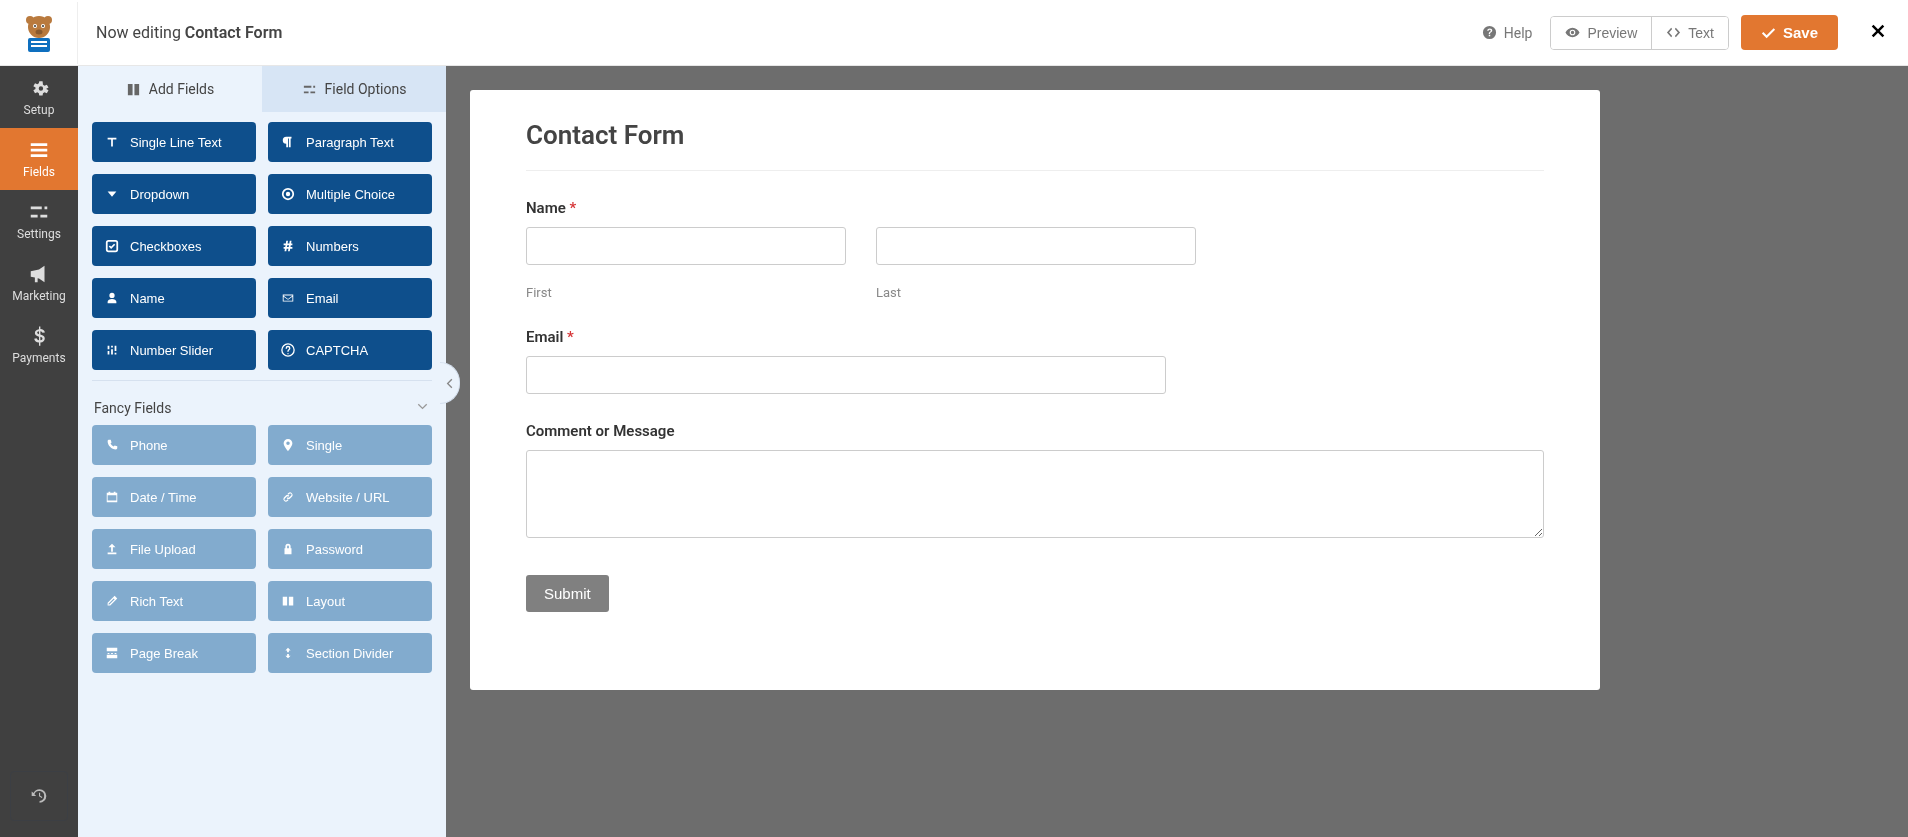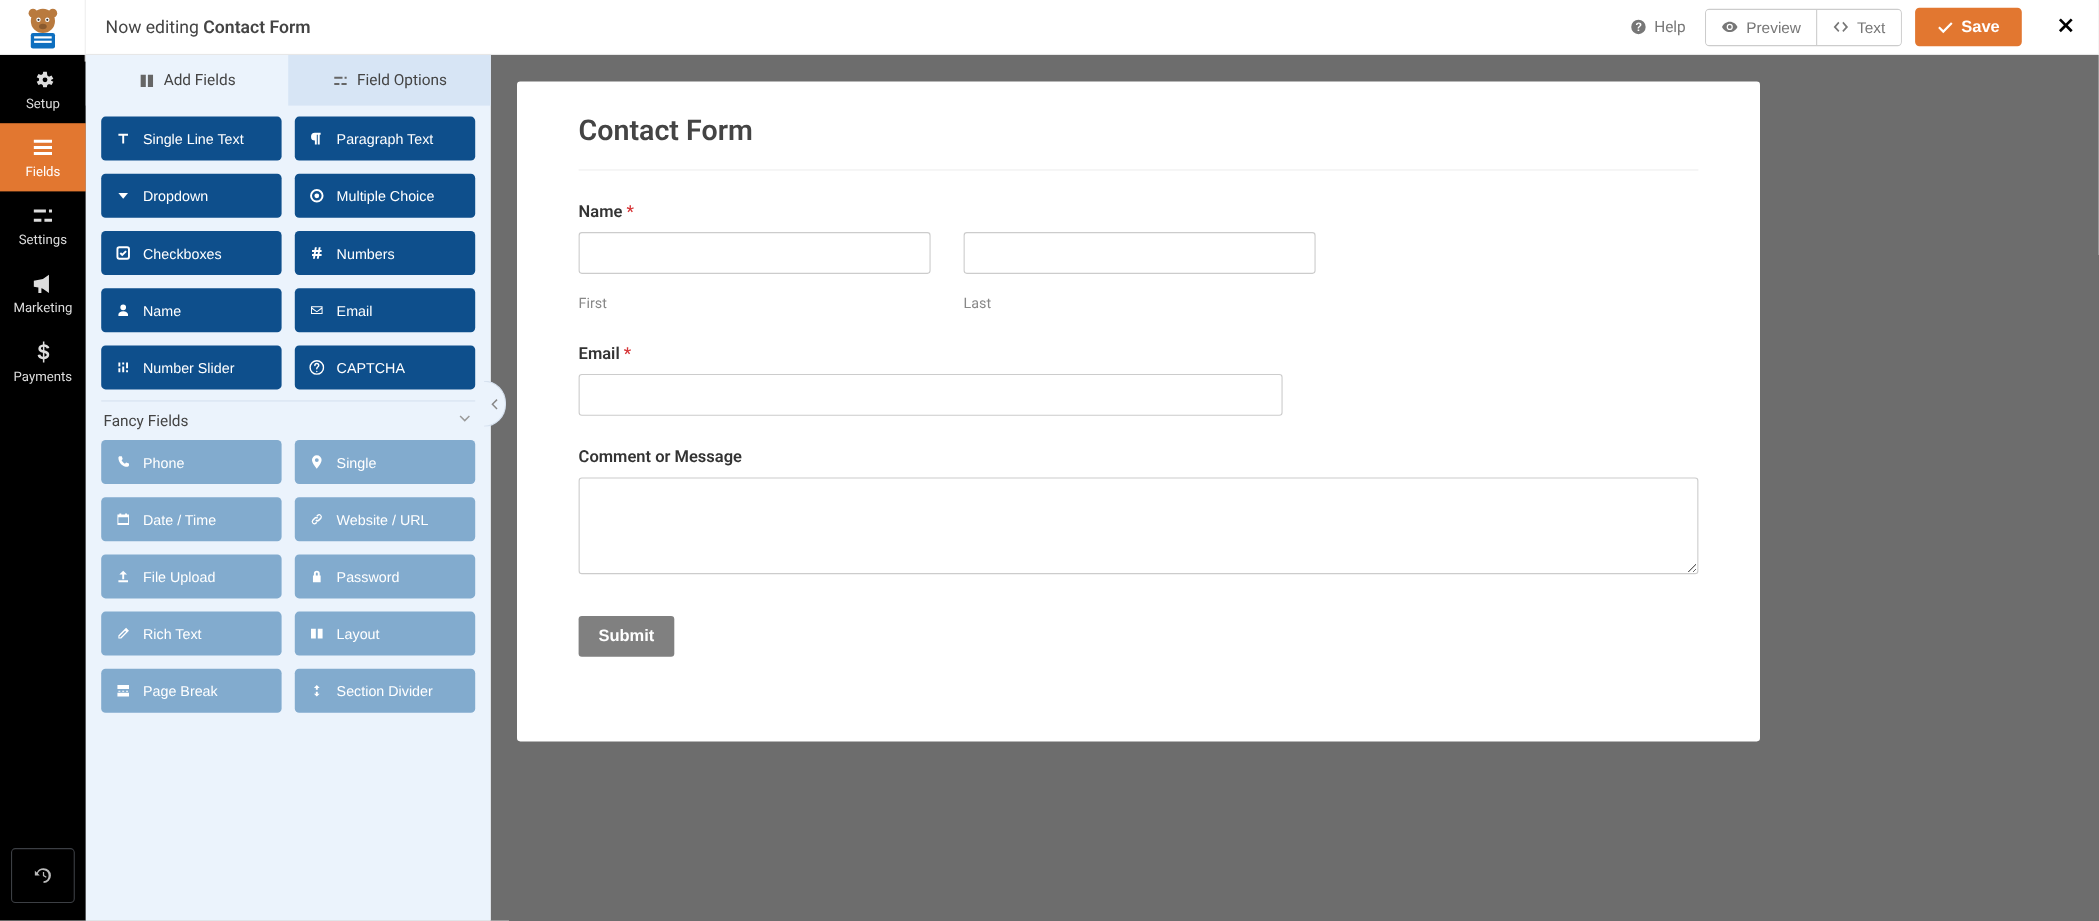--- a/index.html
+++ b/index.html
@@ -1,57 +1,57 @@
 <!DOCTYPE html>
 <html><head>
 <meta charset="utf-8">
 <style>
 * { margin: 0; padding: 0; box-sizing: border-box; }
 html, body { height: 100%; font-family: -apple-system, BlinkMacSystemFont, "Segoe UI", Roboto, Arial, sans-serif; font-size: 14px; color: #444; }
 body { display: flex; flex-direction: column; overflow: hidden; }
 
 
-.topbar { height: 50px; background: #fff; border-bottom: 1px solid #e7e7e7; display: flex; align-items: center; padding: 0 20px 0 0; position: relative; z-index: 10; }
+.topbar { height: 66px; background: #fff; border-bottom: 1px solid #e7e7e7; display: flex; align-items: center; padding: 0 20px 0 0; position: relative; z-index: 10; }
 .topbar .logo { width: 78px; height: 62px; display: flex; align-items: center; justify-content: center; border-right: 1px solid #eee; }
 .topbar .logo svg { width: 40px; height: 40px; }
 .topbar .title { flex: 1; padding-left: 18px; font-size: 16px; color: #444; }
 .topbar .title .strong { font-weight: 600; }
 .topbar .actions { display: flex; align-items: center; gap: 12px; }
 .top-link { display: flex; align-items: center; gap: 7px; color: #777; cursor: pointer; padding: 0 6px; font-size: 14px; }
 .btn-outline-group { display: flex; border: 1px solid #ccc; border-radius: 4px; overflow: hidden; }
 .btn-outline { display: flex; align-items: center; gap: 7px; color: #777; background: #fff; padding: 8px 14px; cursor: pointer; font-size: 14px; border: none; }
 .btn-outline + .btn-outline { border-left: 1px solid #ccc; }
 .btn-save { display: flex; align-items: center; gap: 7px; background: #e27730; color: #fff; border: none; border-radius: 4px; padding: 9px 20px; font-size: 15px; font-weight: 600; cursor: pointer; }
 .btn-close { margin-left: 18px; color: #ccc; cursor: pointer; }
 .btn-close svg { width: 20px; height: 20px; }
 
 
 .main { flex: 1; display: flex; min-height: 0; position: relative; }
 
 
-.nav-rail { width: 78px; background: #000000; display: flex; flex-direction: column; align-items: stretch; position: relative; }
+.nav-rail { width: 78px; background: #404040; display: flex; flex-direction: column; align-items: stretch; position: relative; }
 .nav-item { display: flex; flex-direction: column; align-items: center; justify-content: center; gap: 4px; height: 62px; color: #ddd; font-size: 12px; cursor: pointer; }
 .nav-item svg { width: 22px; height: 22px; fill: #ddd; }
 .nav-item.active { background: #e27730; color: #fff; }
 .nav-item.active svg { fill: #fff; }
 .nav-bottom { margin-top: auto; }
 .nav-history { width: 58px; height: 50px; margin: 0 auto 16px; border: 1px solid #3c3f44; border-radius: 4px; display: flex; align-items: center; justify-content: center; cursor: pointer; }
 .nav-history svg { width: 18px; height: 18px; fill: #bbb; }
 
 
 .sidebar { width: 368px; background: #ebf3fc; display: flex; flex-direction: column; position: relative; }
 .panel-tabs { display: flex; height: 46px; }
 .panel-tab { flex: 1; display: flex; align-items: center; justify-content: center; gap: 8px; font-size: 14px; color: #444; cursor: pointer; }
 .panel-tab.active { background: #ebf3fc; }
 .panel-tab.inactive { background: #d7e5f5; }
 .panel-tab svg { width: 15px; height: 15px; fill: #666; }
 .panel-body { flex: 1; overflow-y: auto; padding: 10px 14px; }
 .section-head { display: flex; align-items: center; justify-content: space-between; padding: 8px 2px; color: #444; font-size: 14px; cursor: pointer; }
 .section-head .chev { color: #999; }
-.field-grid { display: grid; grid-template-columns: 1fr 1fr; gap: 12px; padding-bottom: 10px; border-bottom: 1px solid #d6e1ef; margin-bottom: 0; }
+.field-grid { display: grid; grid-template-columns: 1fr 1fr; gap: 12px; padding-bottom: 10px; border-bottom: 1px solid #d6e1ef; margin-bottom: 10px; }
 .field-grid.no-border { border-bottom: none; }
 .field-btn { position: relative; display: flex; align-items: center; gap: 10px; background: #0e4f8c; color: #fff; border: none; border-radius: 4px; padding: 0 10px 0 38px; height: 40px; font-size: 13px; cursor: pointer; text-align: left; }
 .field-btn .ic { position: absolute; left: 12px; width: 16px; height: 16px; display: flex; align-items: center; justify-content: center; }
 .field-btn .ic svg { width: 14px; height: 14px; fill: #fff; }
 .field-btn.disabled { background: #82abce; cursor: default; }
 
 .collapse-handle { position: absolute; right: -14px; top: 296px; width: 20px; height: 42px; background: #ebf3fc; border: 1px solid #d6e1ef; border-left: none; border-radius: 0 24px 24px 0; display: flex; align-items: center; justify-content: center; color: #888; cursor: pointer; z-index: 5; }
 
 
 .canvas-wrap { flex: 1; background: #6d6d6d; overflow-y: auto; padding: 24px; }
@@ -59,21 +59,21 @@
 .form-title { font-size: 26px; font-weight: 600; color: #444; padding-bottom: 20px; border-bottom: 1px solid #eee; }
 .form-field { margin-top: 28px; }
 .flabel { font-size: 15px; font-weight: 600; color: #333; display: block; margin-bottom: 10px; }
 .flabel .req { color: #d63638; }
 .name-row { display: flex; gap: 30px; }
 .name-col { flex: 0 0 320px; }
 .finput { width: 100%; height: 38px; border: 1px solid #ccc; border-radius: 3px; padding: 0 10px; font-size: 14px; }
 .sublabel { font-size: 13px; color: #888; margin-top: 20px; }
 .email-wrap { max-width: 640px; }
 .ftextarea { width: 100%; height: 88px; border: 1px solid #ccc; border-radius: 3px; padding: 8px 10px; font-size: 14px; resize: vertical; }
-.submit-btn { margin-top: 34px; background: #808080; color: #fff; border: none; border-radius: 3px; padding: 10px 18px; font-size: 15px; font-weight: 700; cursor: pointer; }
+.submit-btn { margin-top: 34px; background: #808080; color: #fff; border: none; border-radius: 3px; padding: 10px 18px; font-size: 15px; font-weight: 400; cursor: pointer; }
 
 
 .ico { width: 15px; height: 15px; fill: currentColor; flex-shrink: 0; }
 
 
 .panel-body::-webkit-scrollbar { width: 6px; }
 .panel-body::-webkit-scrollbar-thumb { background: #c4d3e5; border-radius: 3px; }
 </style>
 </head>
 <body>

